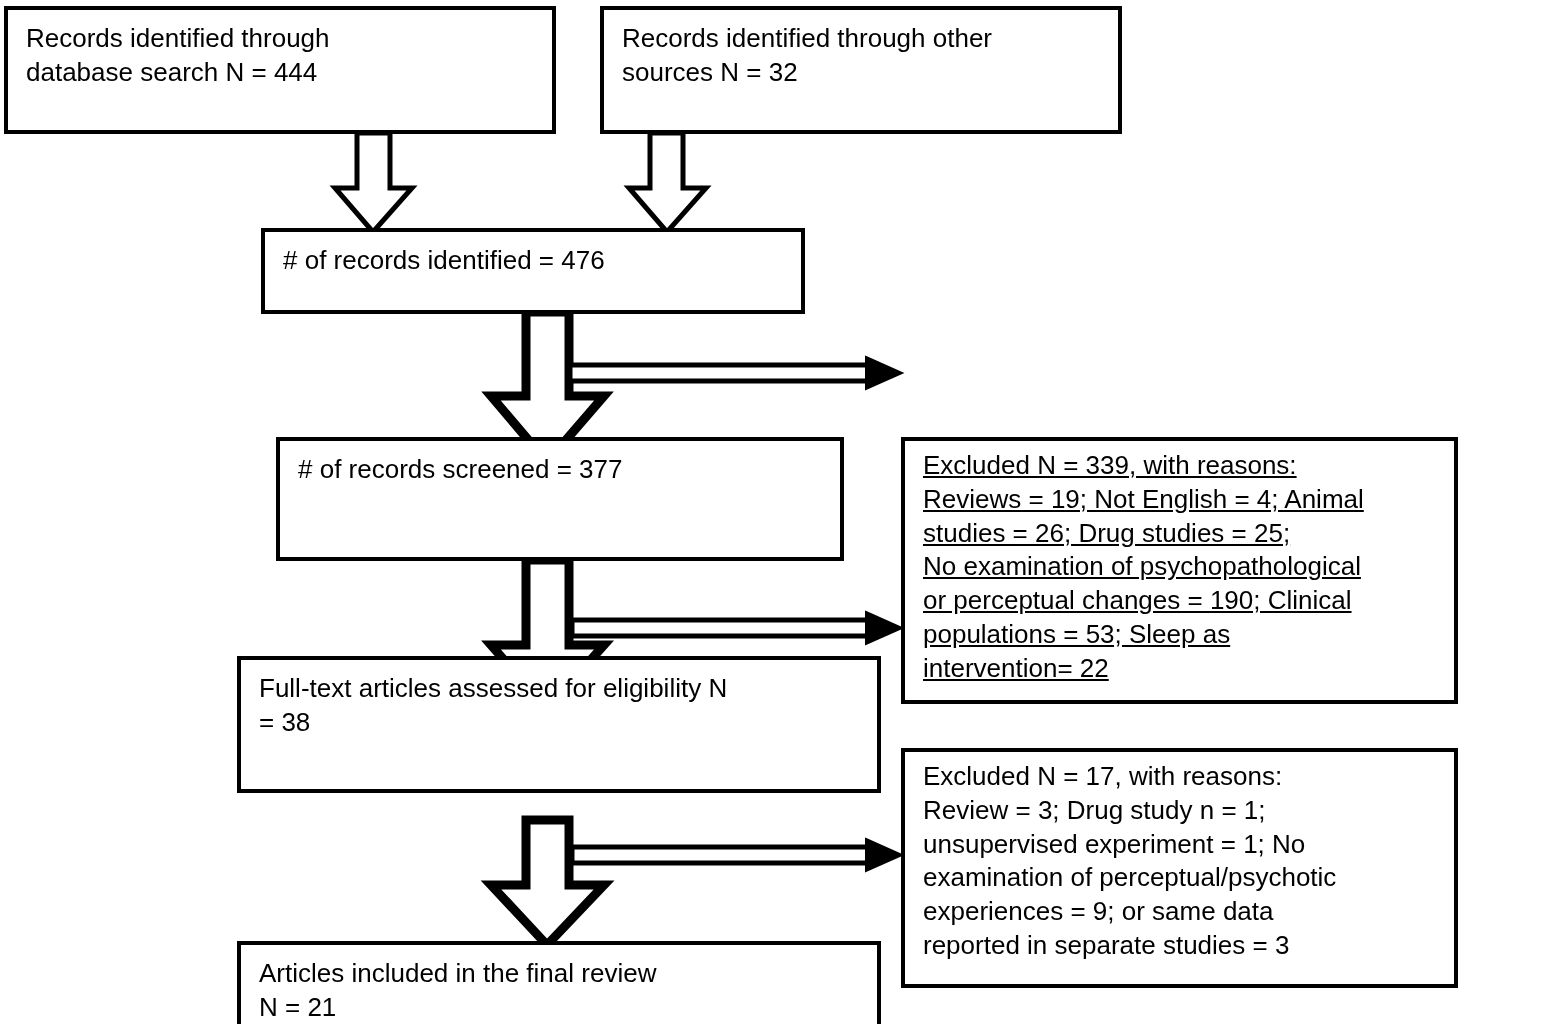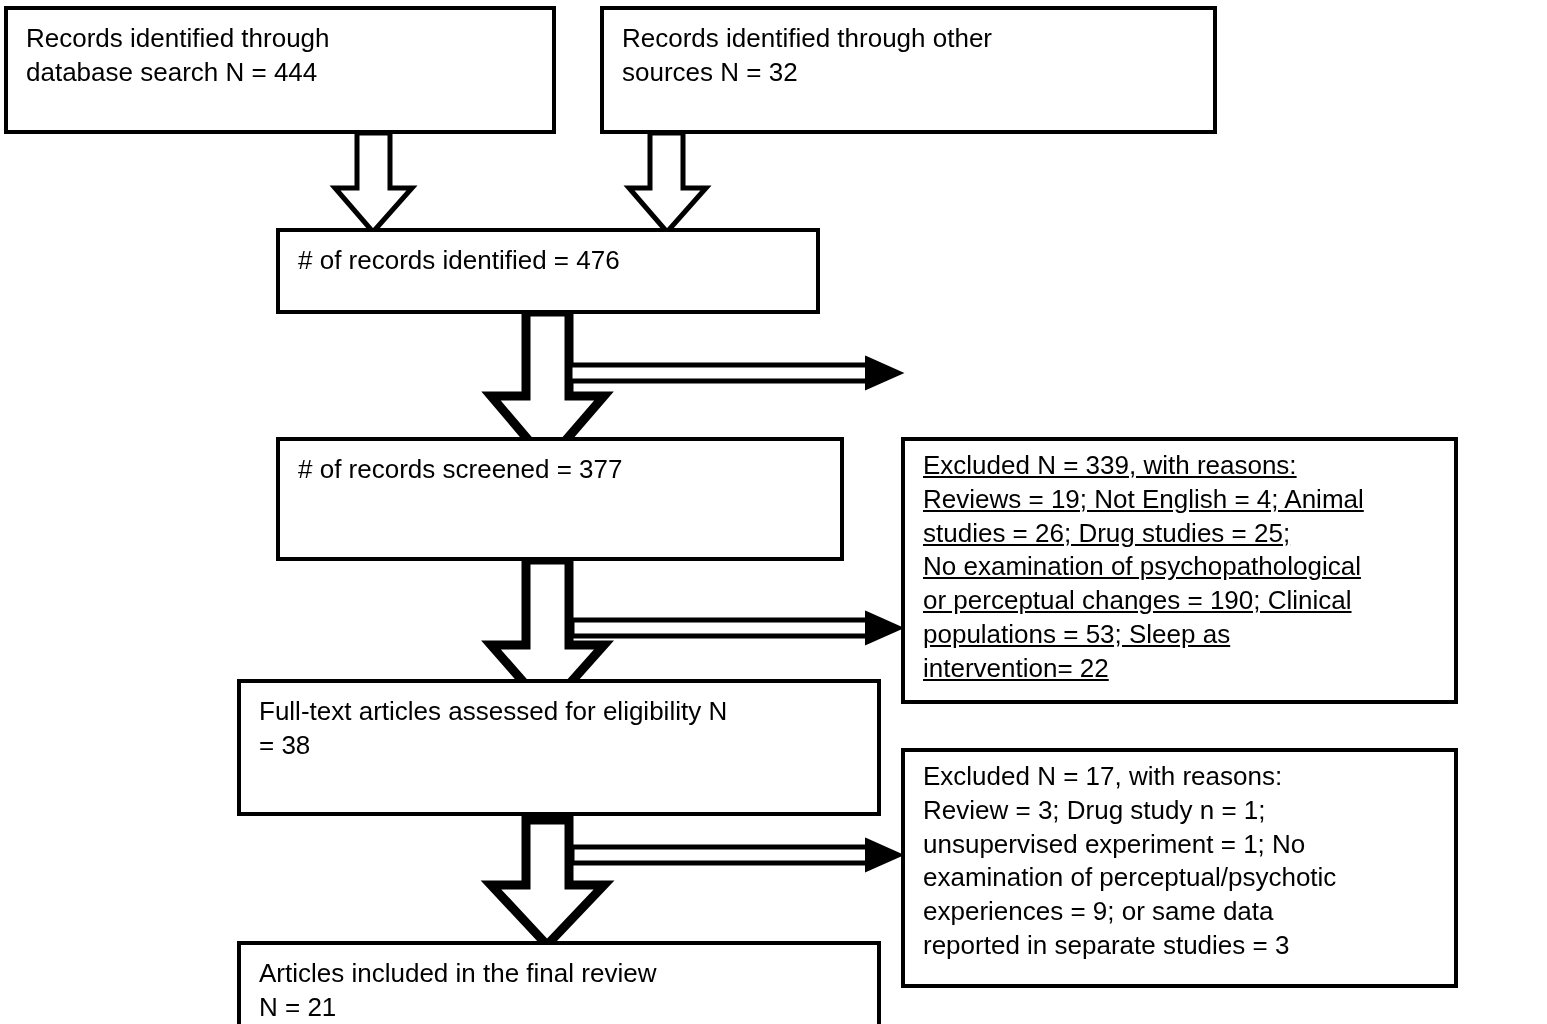--- a/index.html
+++ b/index.html
@@ -88,37 +88,37 @@
 
     <polygon class="vblock" points="526,820 569,820 569,885 604,885 547,945 491,885 526,885"></polygon>
 
     <polygon class="hbar" points="572,847 872,847 872,863 572,863"></polygon>
     <polygon class="hhead" points="866,839 902,855 866,871"></polygon>
   </svg>
 
   <div class="node" style="left:4px; top:6px; width:552px; height:128px;">Records identified through
 database search N = 444</div>
 
-  <div class="node" style="left:600px; top:6px; width:617px; height:128px;">Records identified through other
+  <div class="node" style="left:600px; top:6px; width:522px; height:128px;">Records identified through other
 sources N = 32</div>
 
-  <div class="node" style="left:276px; top:228px; width:544px; height:86px;"># of records identified = 476</div>
+  <div class="node" style="left:261px; top:228px; width:544px; height:86px;"># of records identified = 476</div>
 
 
   <div class="node" style="left:276px; top:437px; width:568px; height:124px;"># of records screened = 377</div>
 
   <div class="node pad-small" style="left:901px; top:437px; width:557px; height:267px;text-decoration:underline;">Excluded N = 339, with reasons:
 Reviews = 19; Not English = 4; Animal
 studies = 26; Drug studies = 25;
 No examination of psychopathological
 or perceptual changes = 190; Clinical
 populations = 53; Sleep as
 intervention= 22</div>
 
-  <div class="node" style="left:237px; top:679px; width:644px; height:137px;">Full-text articles assessed for eligibility N
+  <div class="node" style="left:237px; top:656px; width:644px; height:137px;">Full-text articles assessed for eligibility N
 = 38</div>
 
   <div class="node pad-small" style="left:901px; top:748px; width:557px; height:240px;">Excluded N = 17, with reasons:
 Review = 3; Drug study n = 1;
 unsupervised experiment = 1; No
 examination of perceptual/psychotic
 experiences = 9; or same data
 reported in separate studies = 3</div>
 
   <div class="node" style="left:237px; top:941px; width:644px; height:101px;">Articles included in the final review

